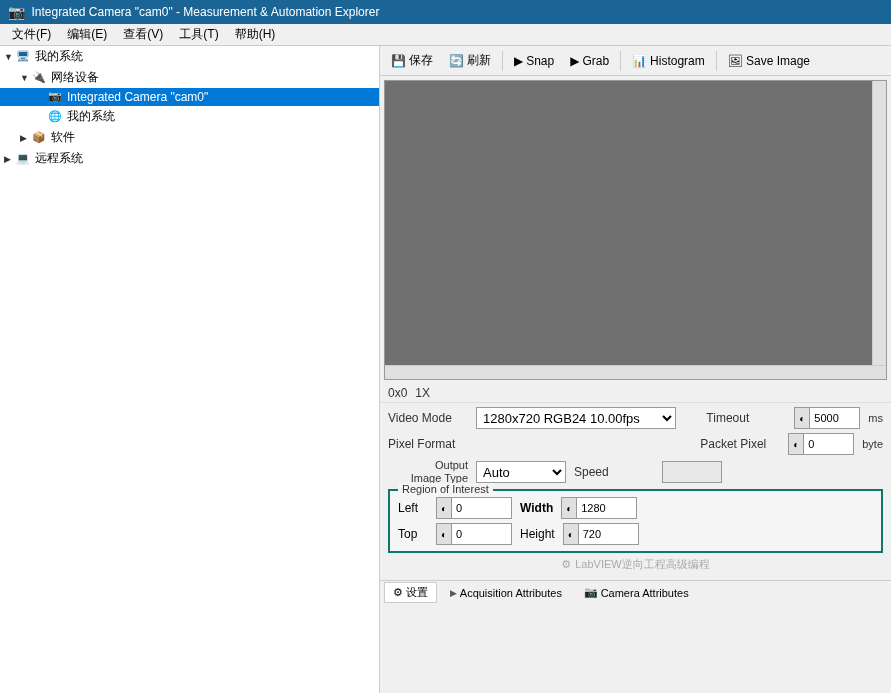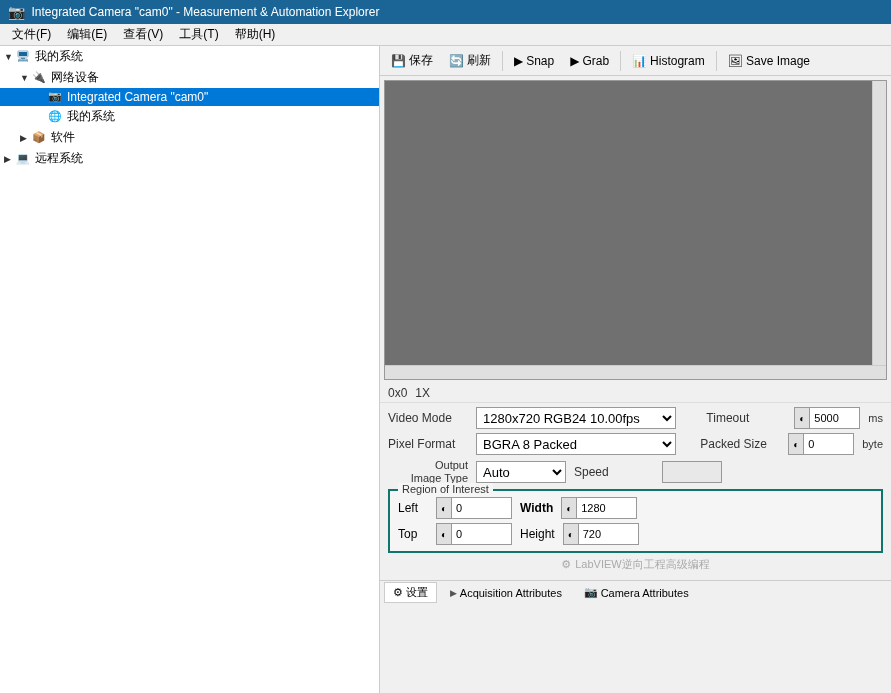--- a/index.html
+++ b/index.html
@@ -412,25 +412,22 @@
         <span class="settings-label">Timeout</span>
         <div class="spinner-input">
           <div class="spinner-icon">◐</div>
           <input type="text" style="width: 50px;" value="5000">
         </div>
         <span class="unit-label">ms</span>
       </div>
 
       <div class="settings-row">
         <span class="settings-label">Pixel Format</span>
-        <select class="settings-select" style="width:200px">
-          <option>BGRA 8 Packed</option>
-        </select>
         <span style="flex:1"></span>
-        <span class="settings-label">Packed Size</span>
+        <span class="settings-label">Packet Pixel</span>
         <div class="spinner-input">
           <div class="spinner-icon">◐</div>
           <input type="text" style="width: 50px;" value="0">
         </div>
         <span class="unit-label">byte</span>
       </div>
 
       <div class="settings-row">
         <span class="settings-label-small" style="white-space:pre-line">Output
 Image Type</span>

